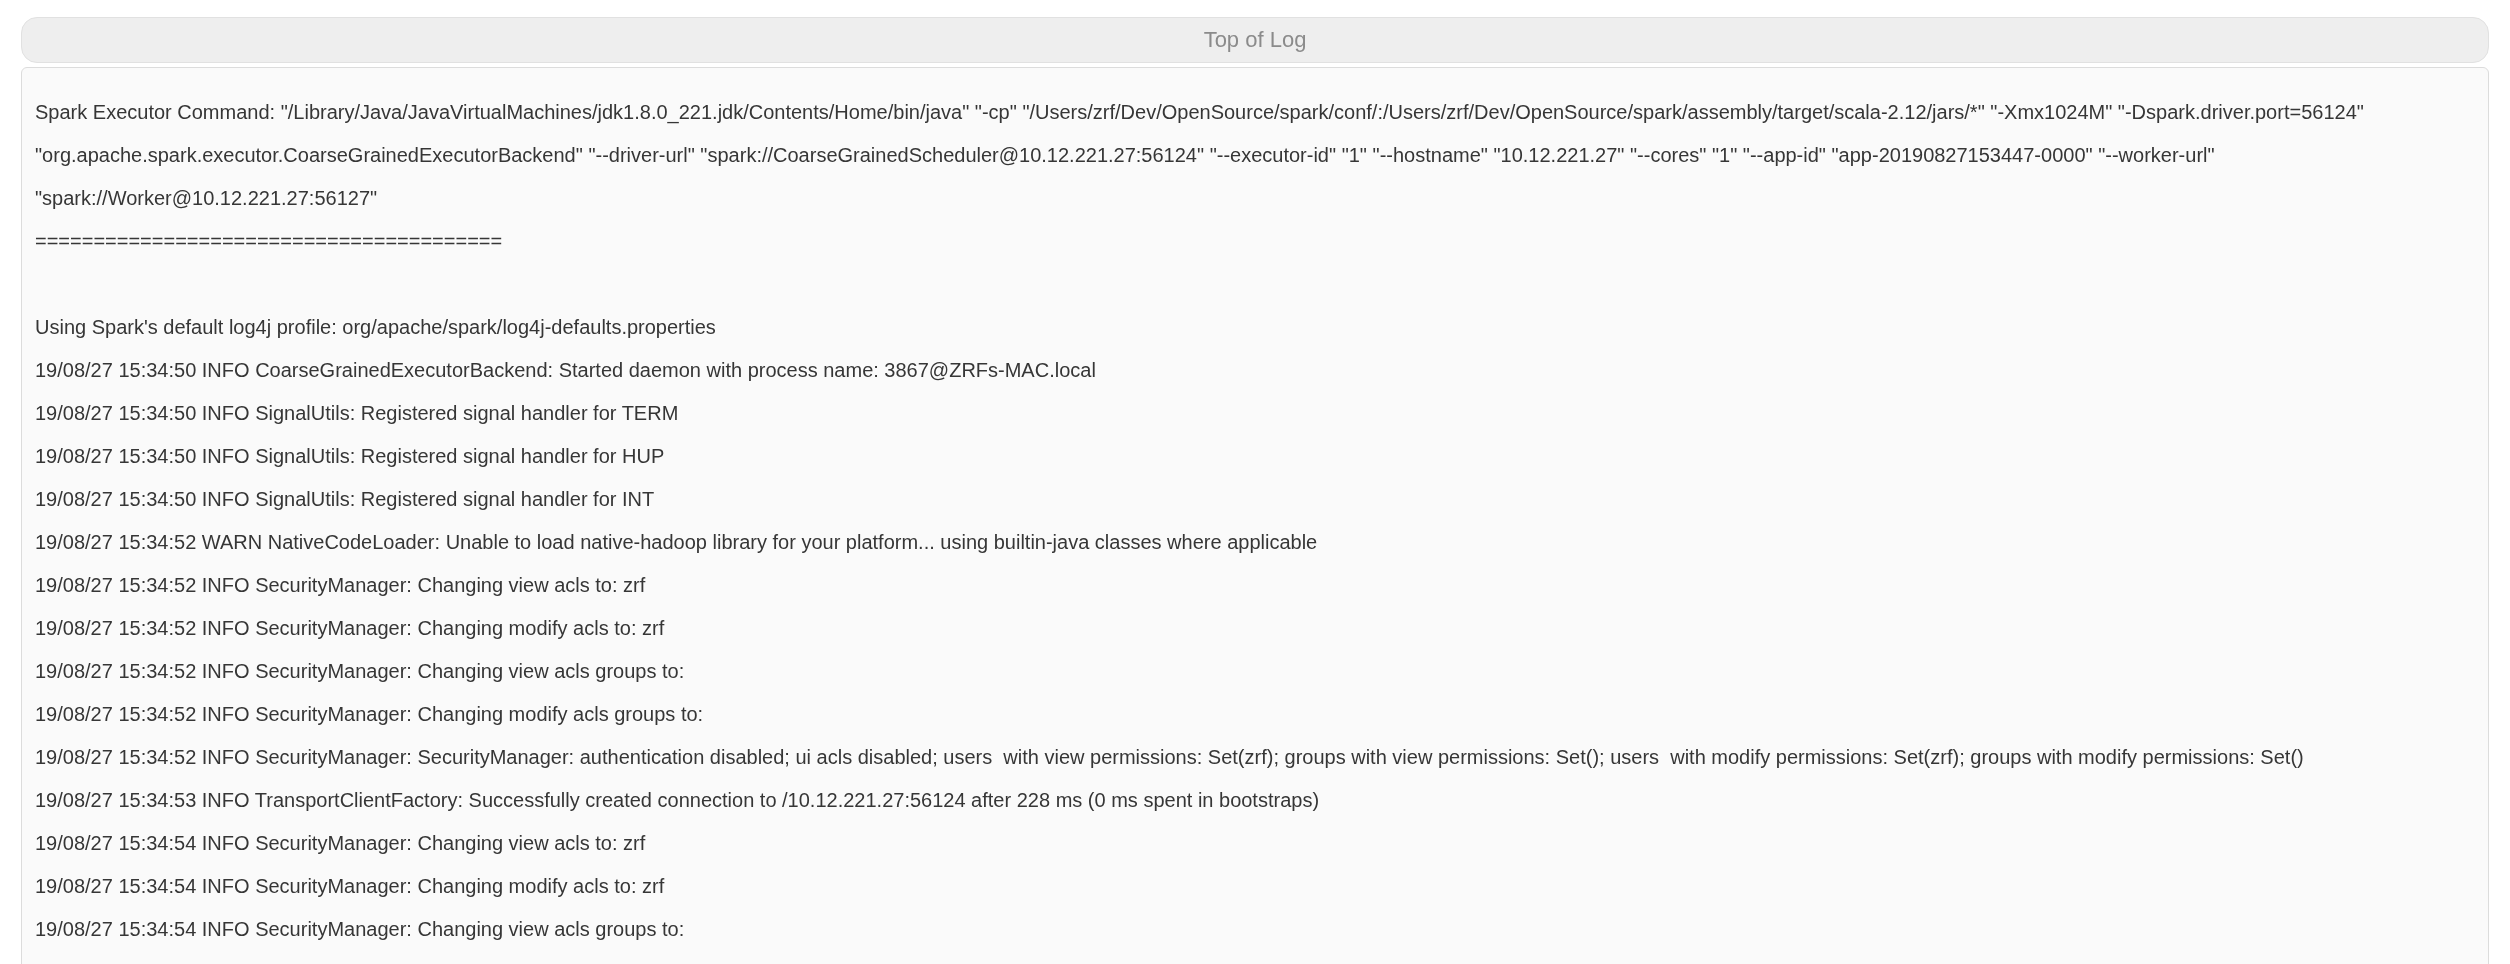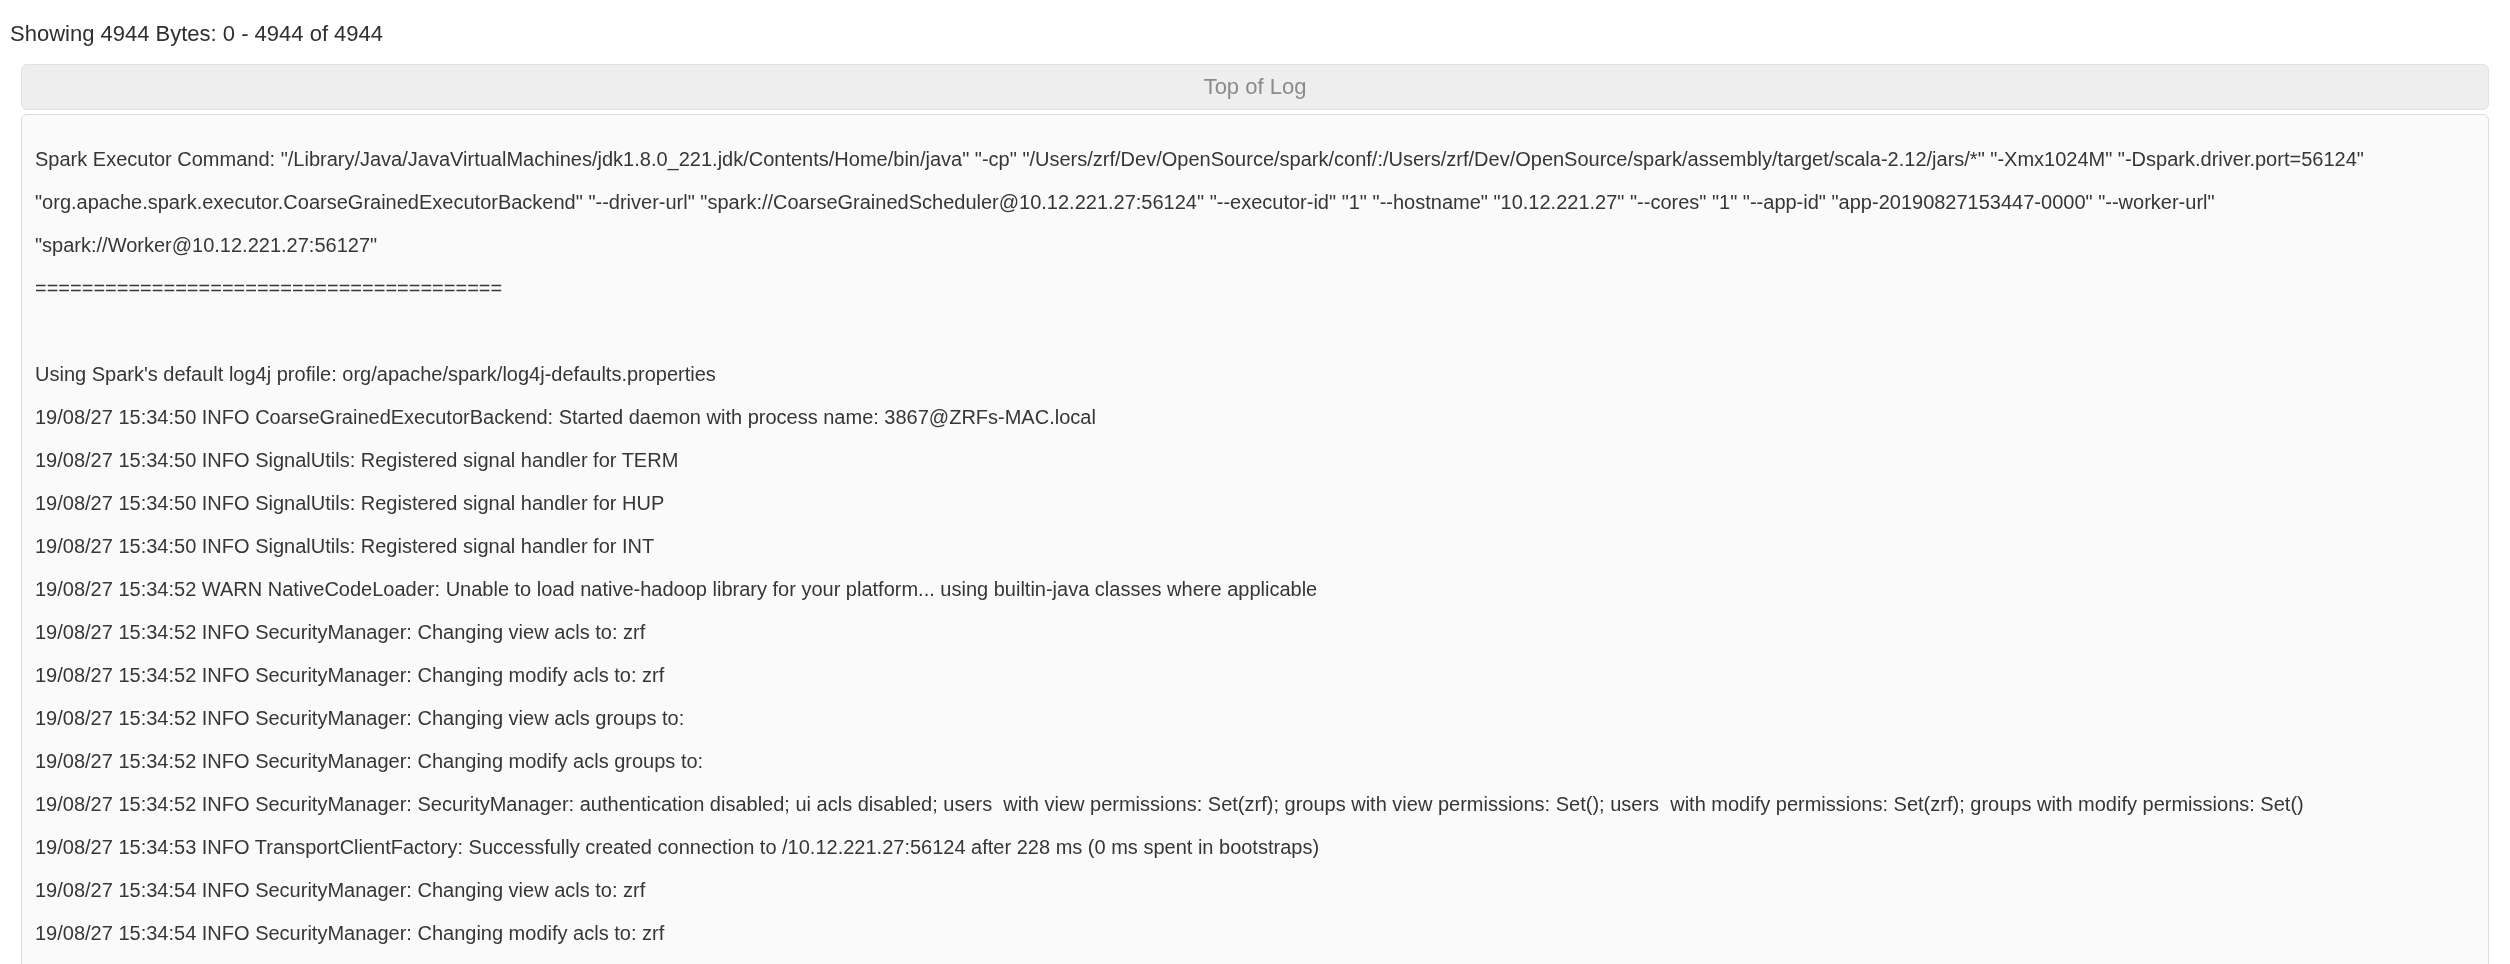--- a/index.html
+++ b/index.html
@@ -30,21 +30,21 @@
     margin: 21px 0 0 10px;
     font-size: 22px;
     line-height: 26px;
     color: #2f2f2f;
   }
   .log-header-bar {
     margin: 17px 21px 0 21px;
     height: 44px;
     background: #eeeeee;
     border: 1px solid #e1e1e1;
-    border-radius: 6px;
+    border-radius: 16px;
     display: flex;
     align-items: center;
     justify-content: center;
   }
   .log-header-title {
     font-size: 22px;
     color: #8b8b8b;
   }
   .log-box {
     margin: 4px 21px 0 21px;
@@ -62,21 +62,20 @@
     white-space: pre-wrap;
     word-wrap: break-word;
   }
 </style>
 </head>
 <body>
 
 <div class="page">
 
 
-  <div class="showing-bytes">Showing 4944 Bytes: 0 - 4944 of 4944</div>
 
   <div class="log-header-bar">
     <span class="log-header-title">Top of Log</span>
   </div>
 
   <div class="log-box">
     <div class="log-text">Spark Executor Command: "/Library/Java/JavaVirtualMachines/jdk1.8.0_221.jdk/Contents/Home/bin/java" "-cp" "/Users/zrf/Dev/OpenSource/spark/conf/:/Users/zrf/Dev/OpenSource/spark/assembly/target/scala-2.12/jars/*" "-Xmx1024M" "-Dspark.driver.port=56124" "org.apache.spark.executor.CoarseGrainedExecutorBackend" "--driver-url" "spark://CoarseGrainedScheduler@10.12.221.27:56124" "--executor-id" "1" "--hostname" "10.12.221.27" "--cores" "1" "--app-id" "app-20190827153447-0000" "--worker-url" "spark://Worker@10.12.221.27:56127"
 ========================================
 
 Using Spark's default log4j profile: org/apache/spark/log4j-defaults.properties

